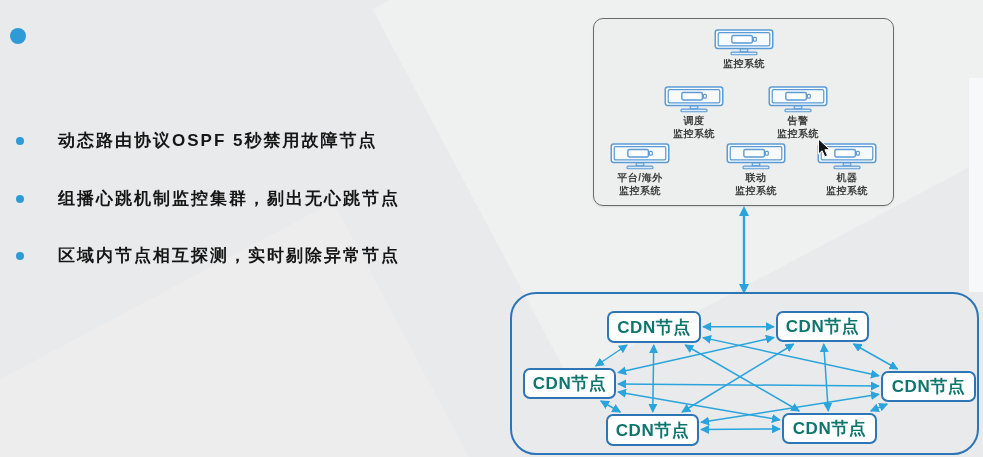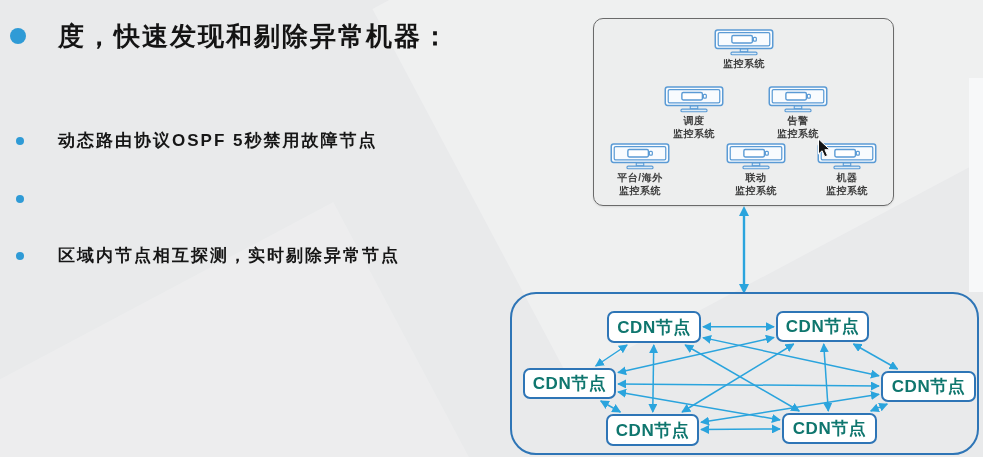--- a/index.html
+++ b/index.html
@@ -54,27 +54,27 @@
 <body>
 
 <div class="slide">
 
   <div class="sheen sheen1"></div>
   <div class="sheen sheen2"></div>
   <div class="right-band"></div>
 
   <div class="main-dot"></div>
   <div class="heading">
-    <div>度，快速发现和剔除异常机器：</div>
   </div>
 
   <div class="sub-dot" style="left:16px;top:137px;"></div>
   <div class="sub-line" style="top:128px;">动态路由协议OSPF 5秒禁用故障节点</div>
 
   <div class="sub-dot" style="left:16px;top:195px;"></div>
+  <div class="sub-line" style="top:186px;">组播心跳机制监控集群，剔出无心跳节点</div>
 
   <div class="sub-dot" style="left:16px;top:252px;"></div>
   <div class="sub-line" style="top:243px;">区域内节点相互探测，实时剔除异常节点</div>
 
   <div class="mon-panel">
     <div class="monitor" style="left:108px;top:10px;">
       <svg width="60" height="28" viewBox="0 0 64 30">
         <rect x="1.2" y="1.2" width="61.6" height="19.6" rx="2.5" fill="#f8fbfe" stroke="#5b9bd5" stroke-width="1.6"></rect>
         <rect x="4.4" y="3.9" width="55.2" height="14.2" rx="1.5" fill="none" stroke="#5b9bd5" stroke-width="1.3"></rect>
         <rect x="19" y="7" width="22" height="8" rx="1.5" fill="#fff" stroke="#5b9bd5" stroke-width="1.5"></rect>

